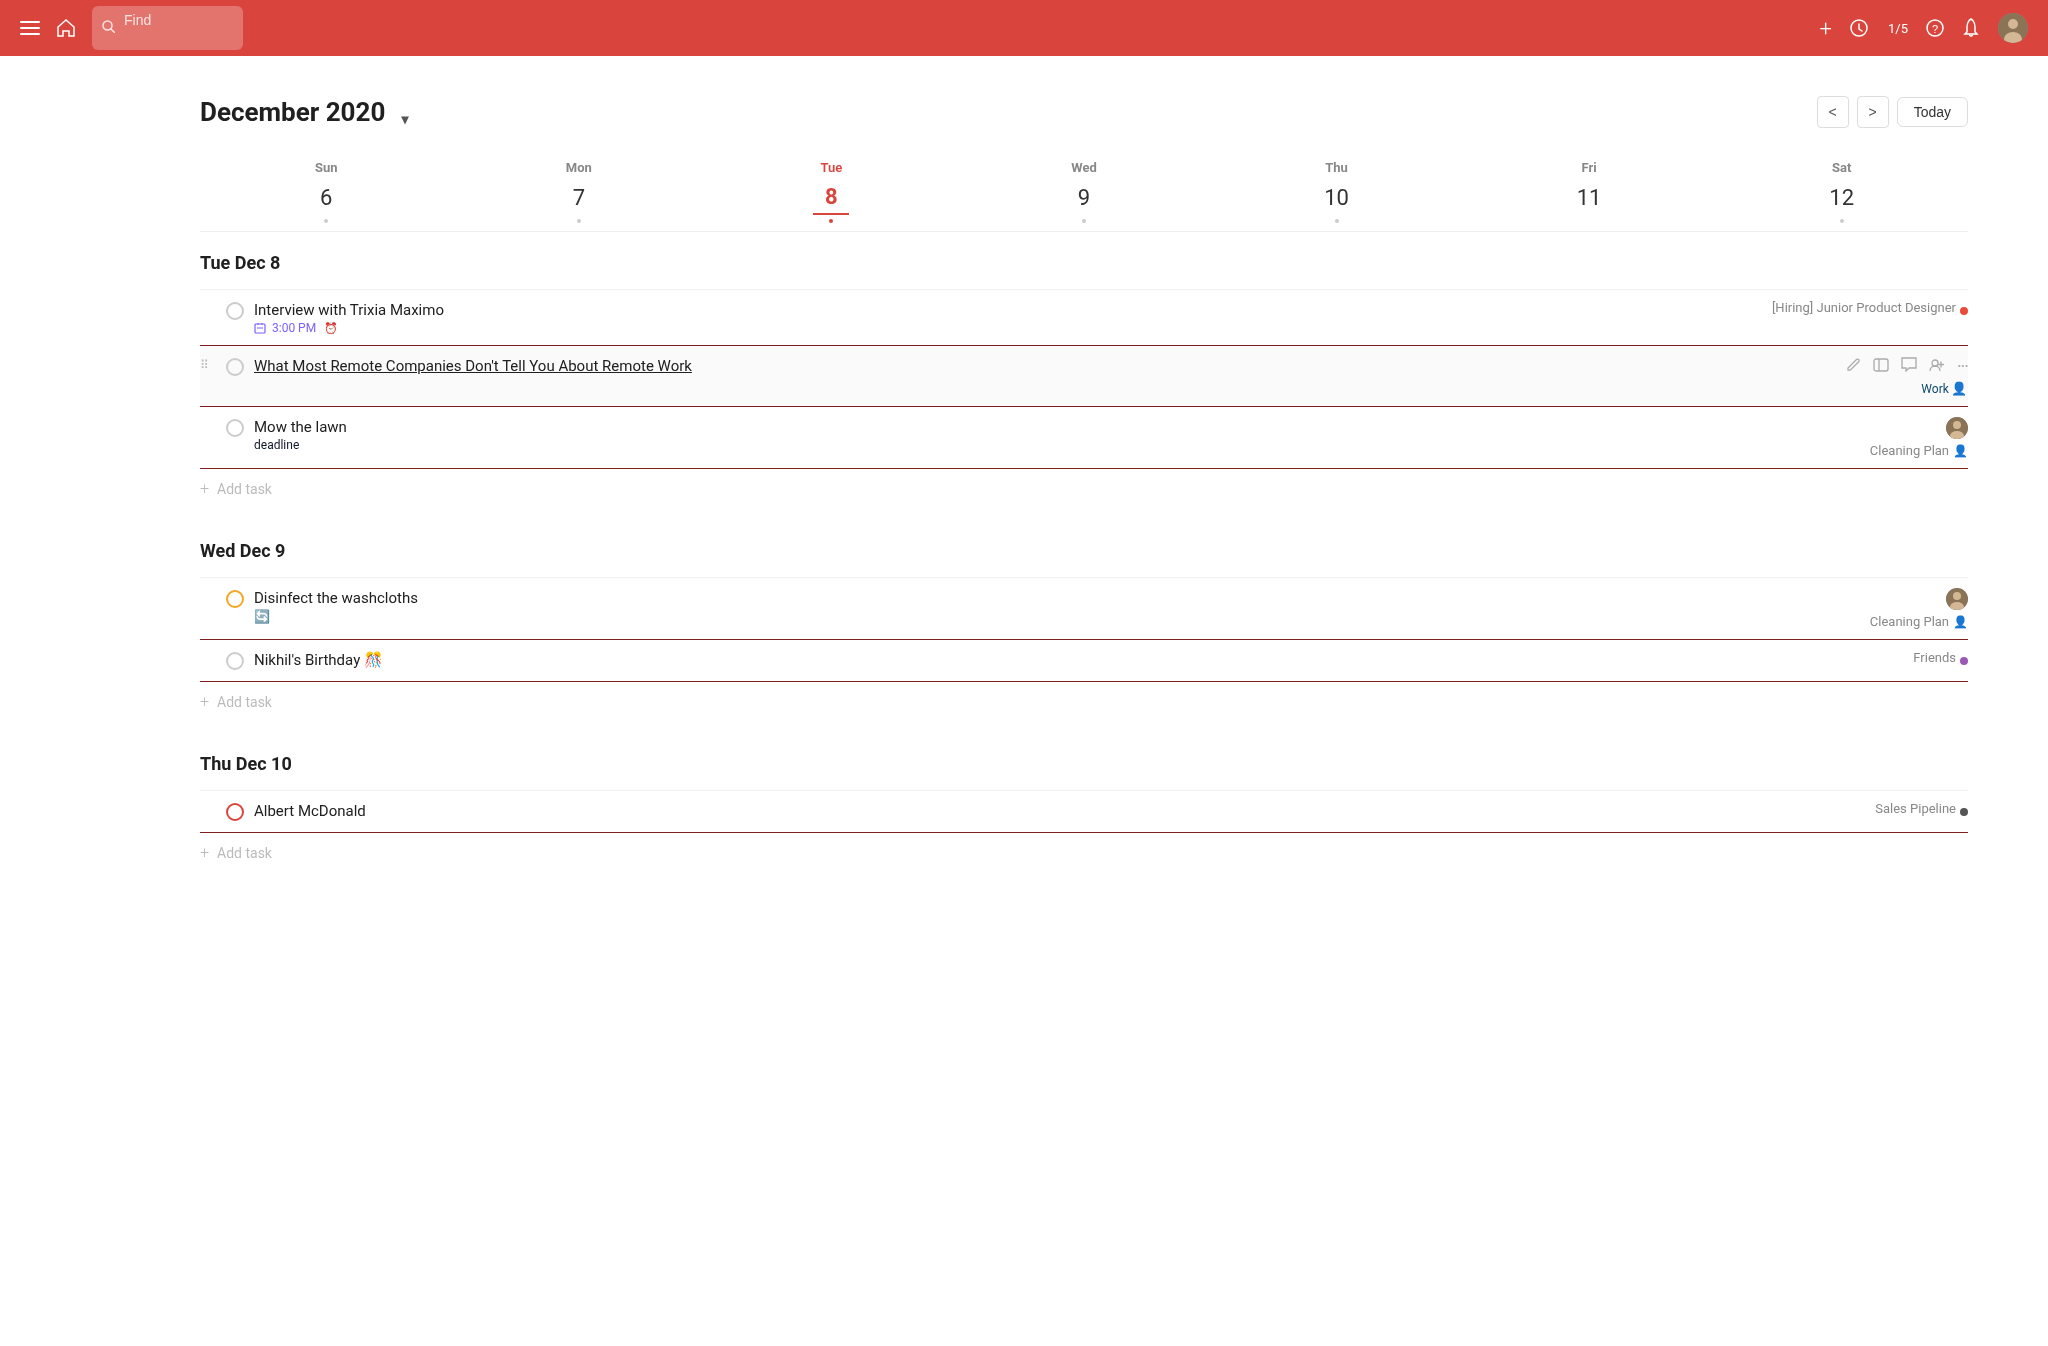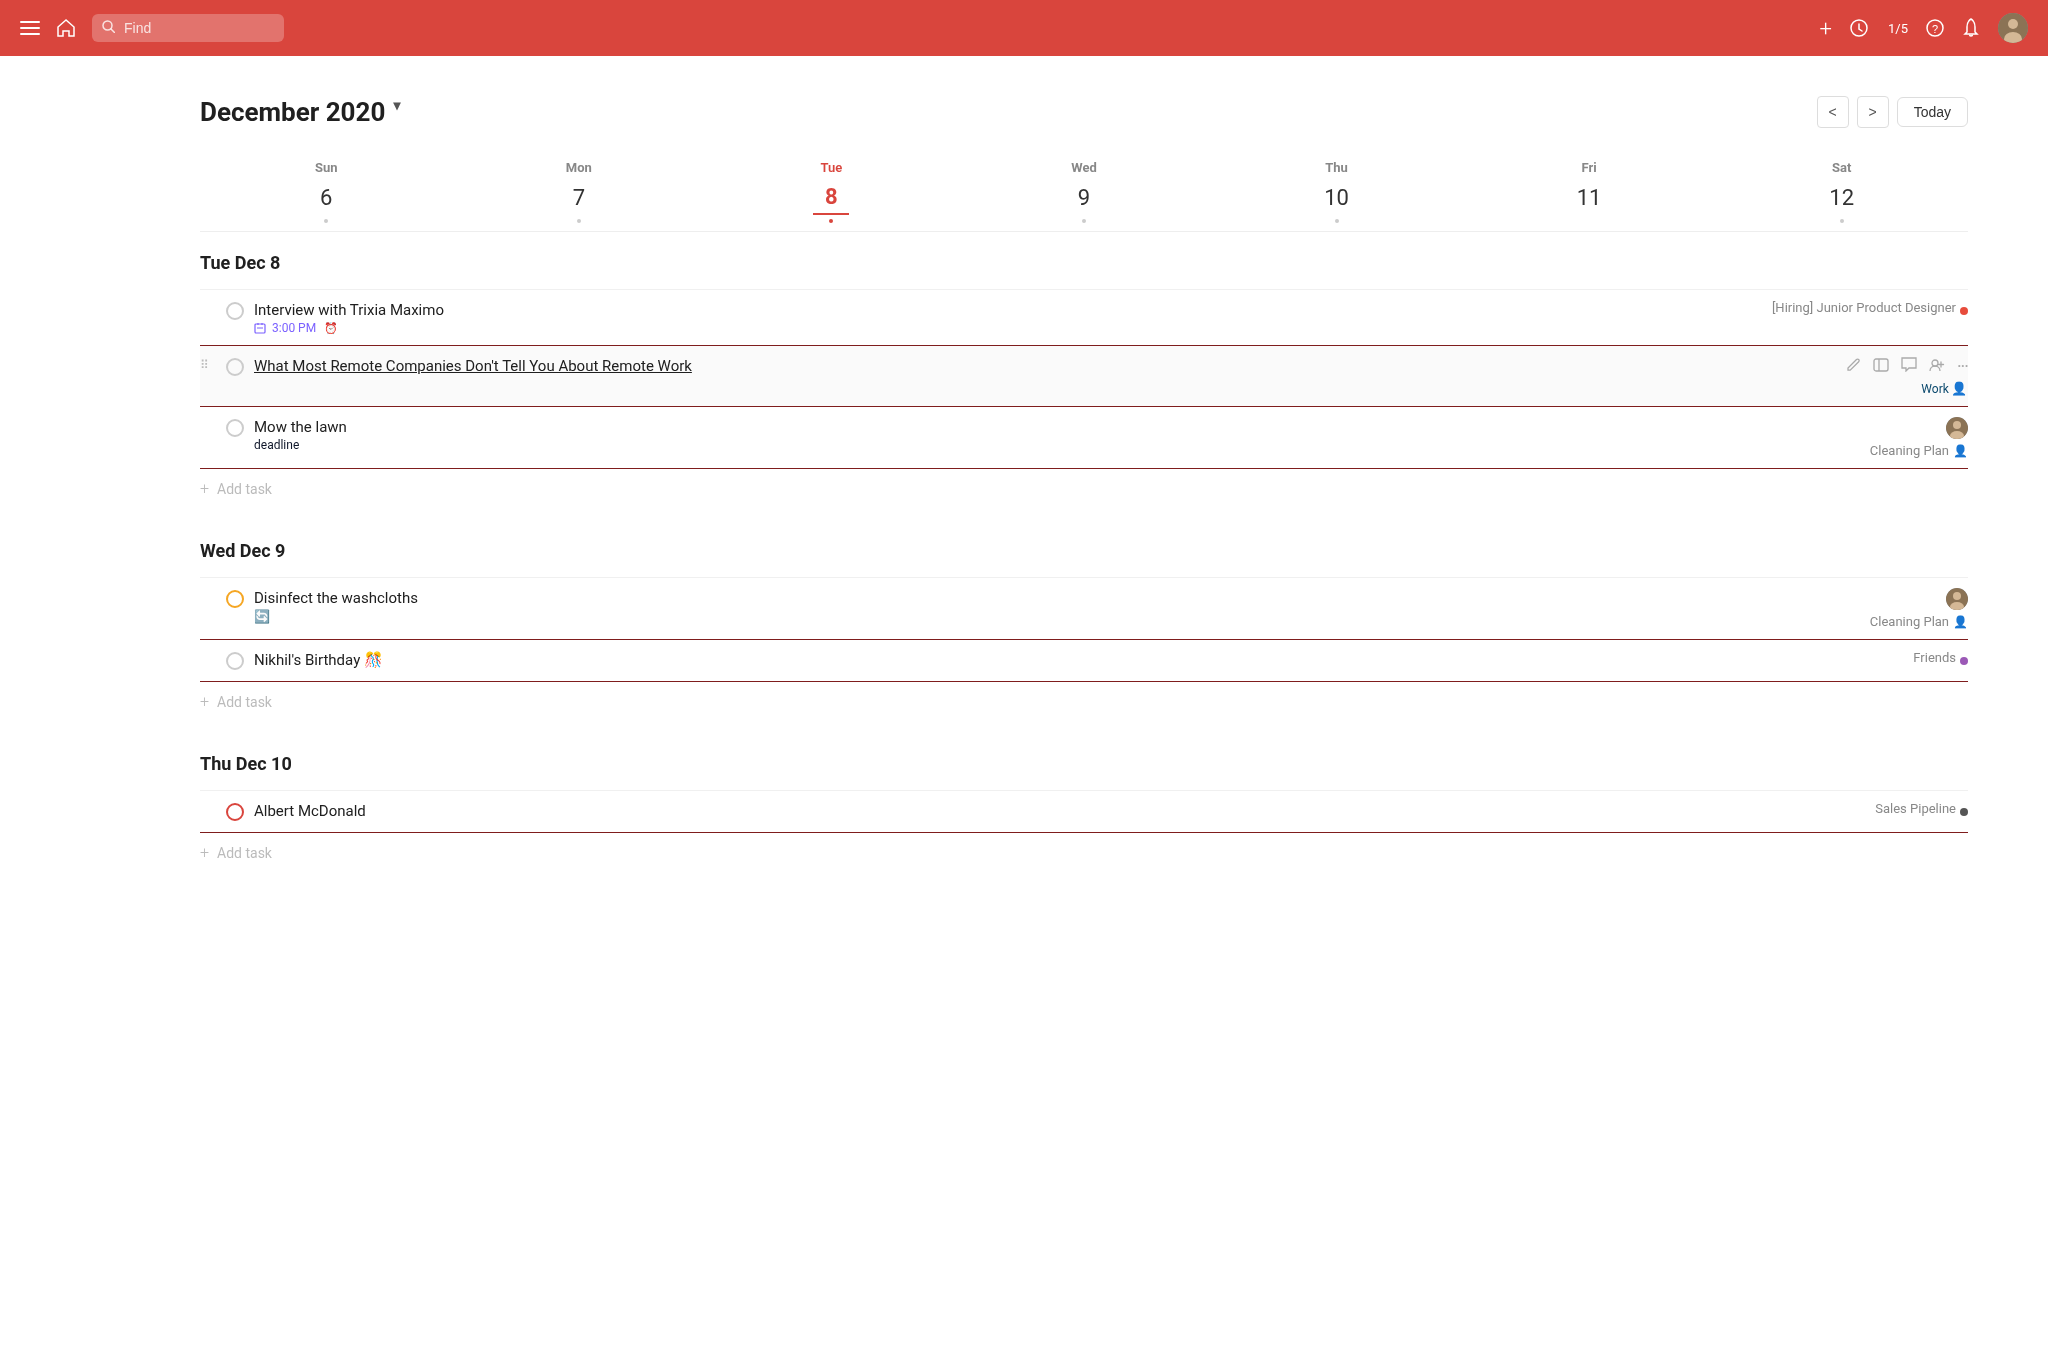--- a/index.html
+++ b/index.html
@@ -25,24 +25,24 @@
       color: white;
       font-size: 20px;
       cursor: pointer;
       display: flex;
       align-items: center;
     }
     .topbar-search {
       background: rgba(255,255,255,0.25);
       border: none;
       border-radius: 6px;
-      padding: 6px 14px 6px 32px;
+      padding: 6px 14px 22px 32px;
       color: white;
       font-size: 14px;
-      width: 192px;
+      width: 151px;
       outline: none;
       position: relative;
     }
     .topbar-search::placeholder { color: rgba(255,255,255,0.8); }
     .search-wrap {
       position: relative;
       display: flex;
       align-items: center;
     }
     .search-wrap .search-icon-inner {
@@ -90,22 +90,22 @@
       display: flex;
       align-items: center;
       justify-content: space-between;
       margin-bottom: 32px;
     }
     .month-title {
       font-size: 26px;
       font-weight: 700;
       color: #202020;
       display: flex;
-      align-items: flex-start;
-      gap: 8px;
+      align-items: flex-end;
+      gap: 16px;
       cursor: pointer;
     }
     .month-title .dropdown-arrow {
       font-size: 14px;
       color: #555;
     }
     .nav-controls {
       display: flex;
       align-items: center;
       gap: 8px;

